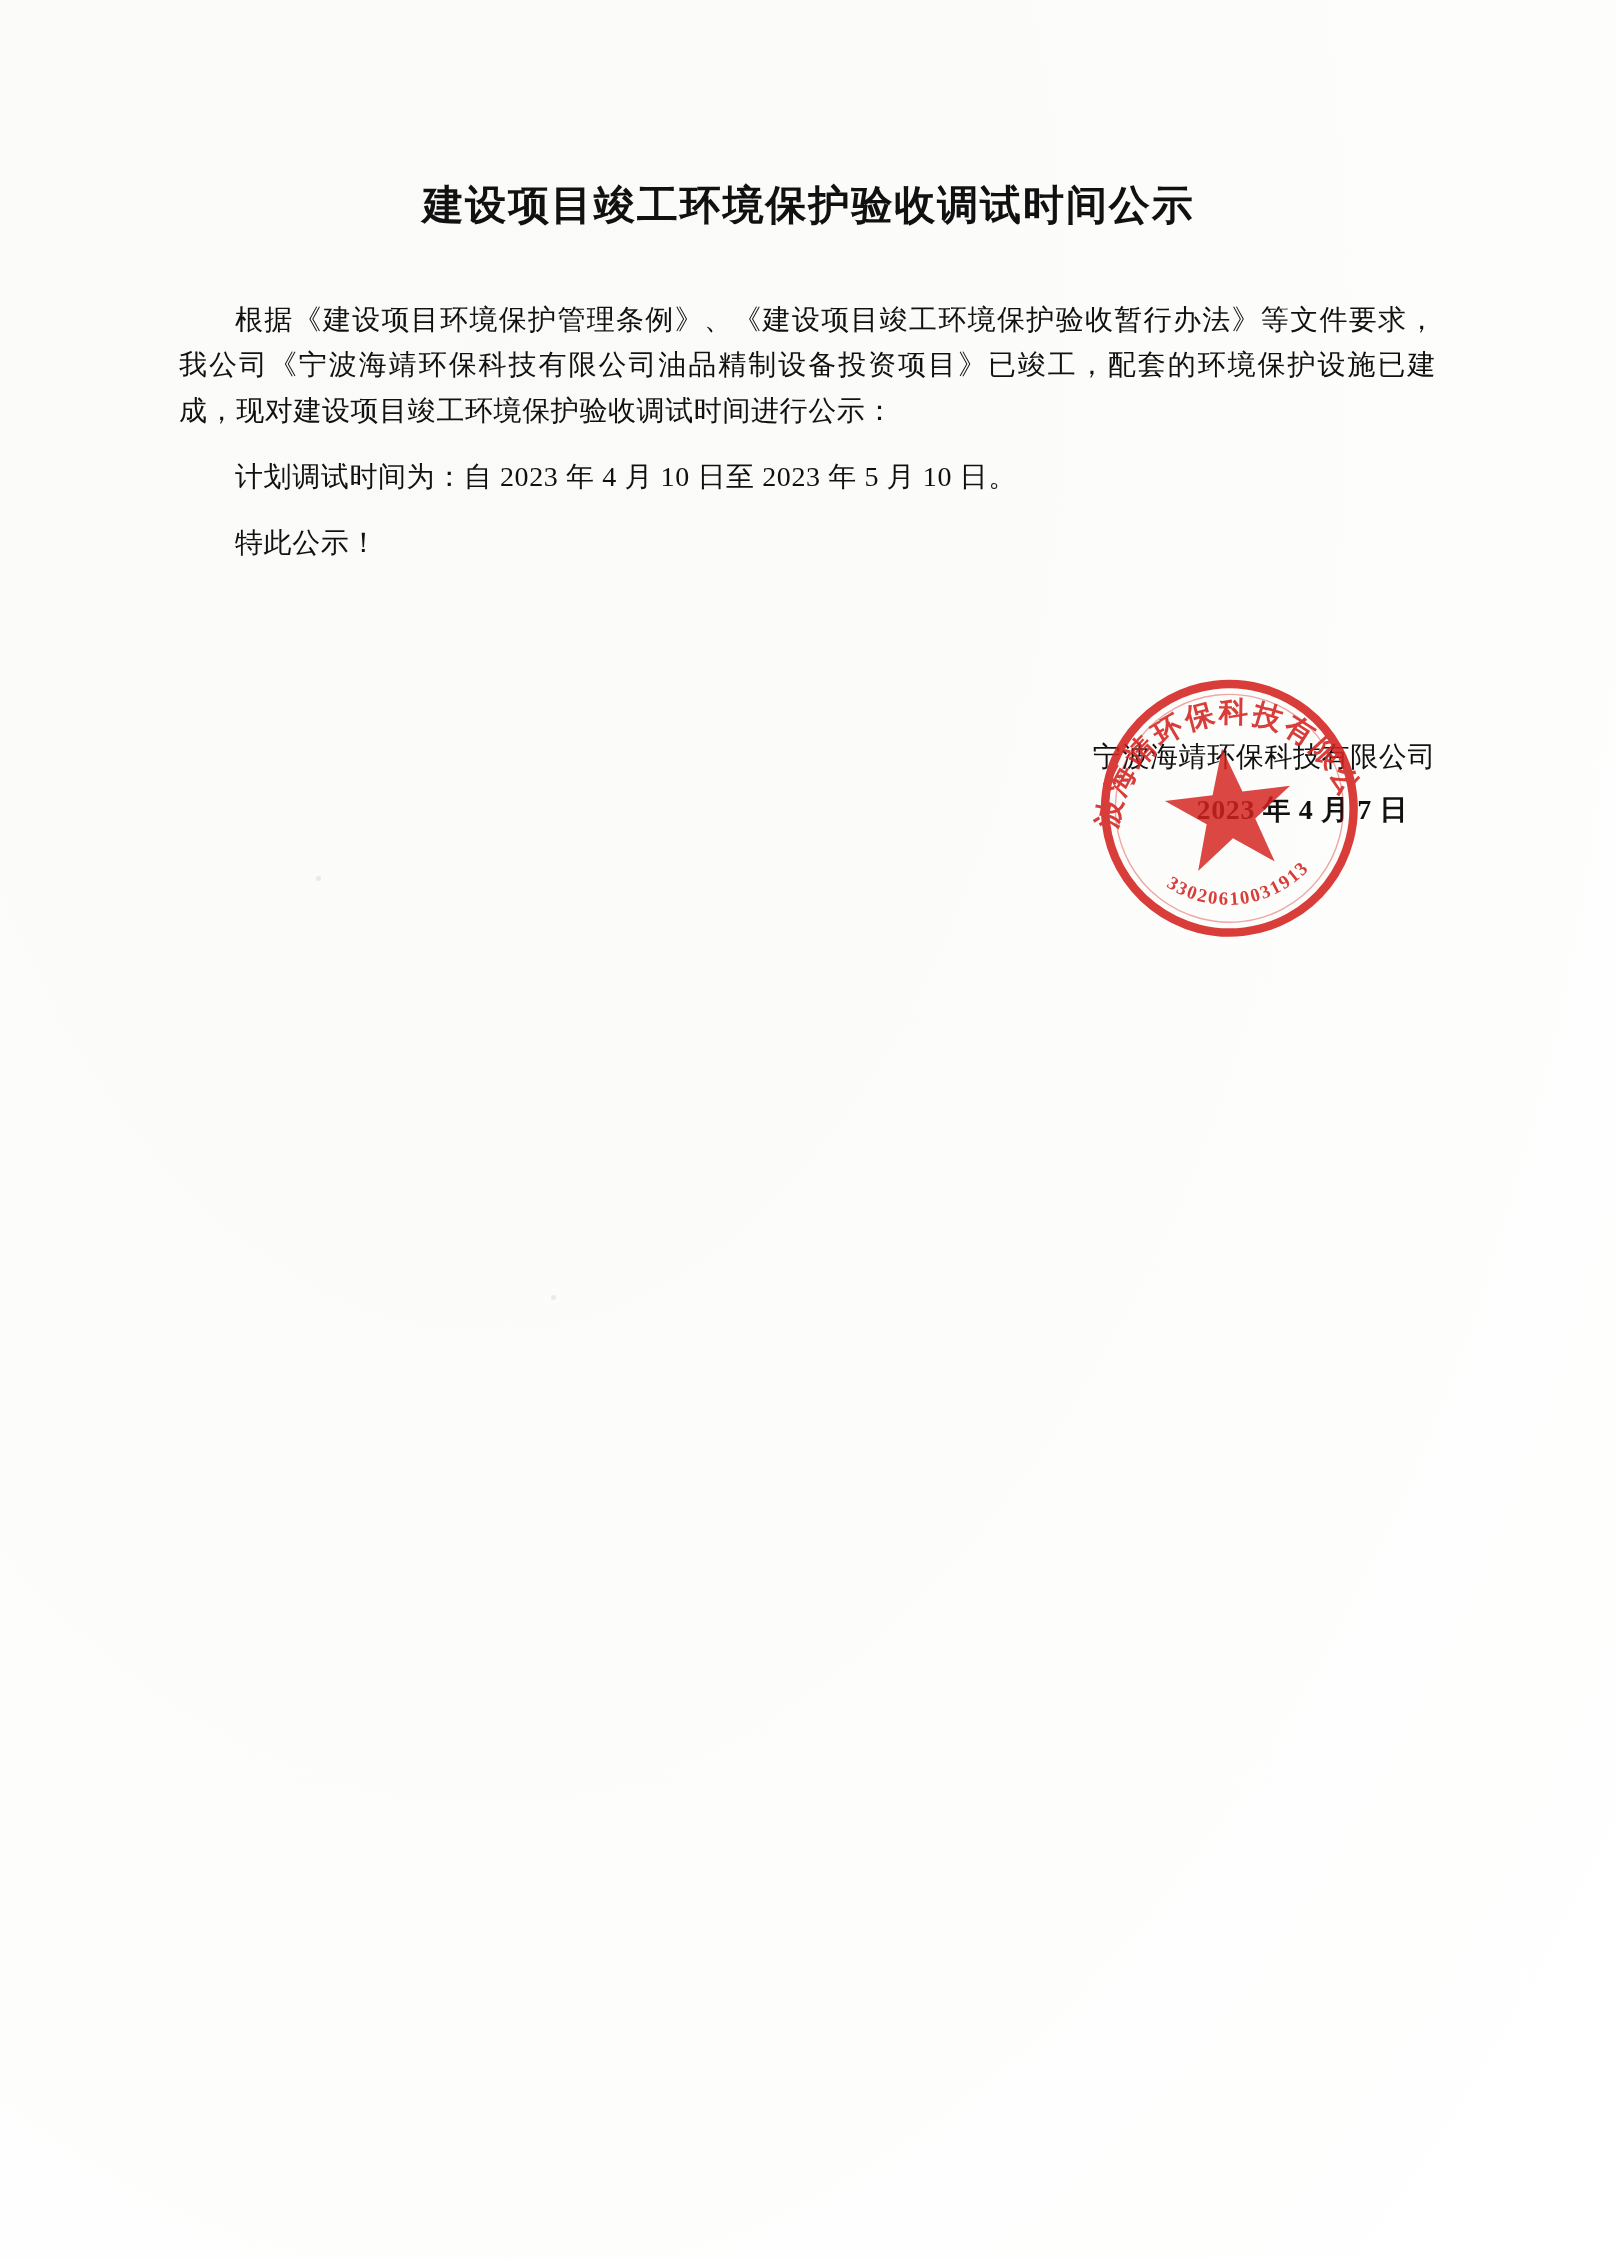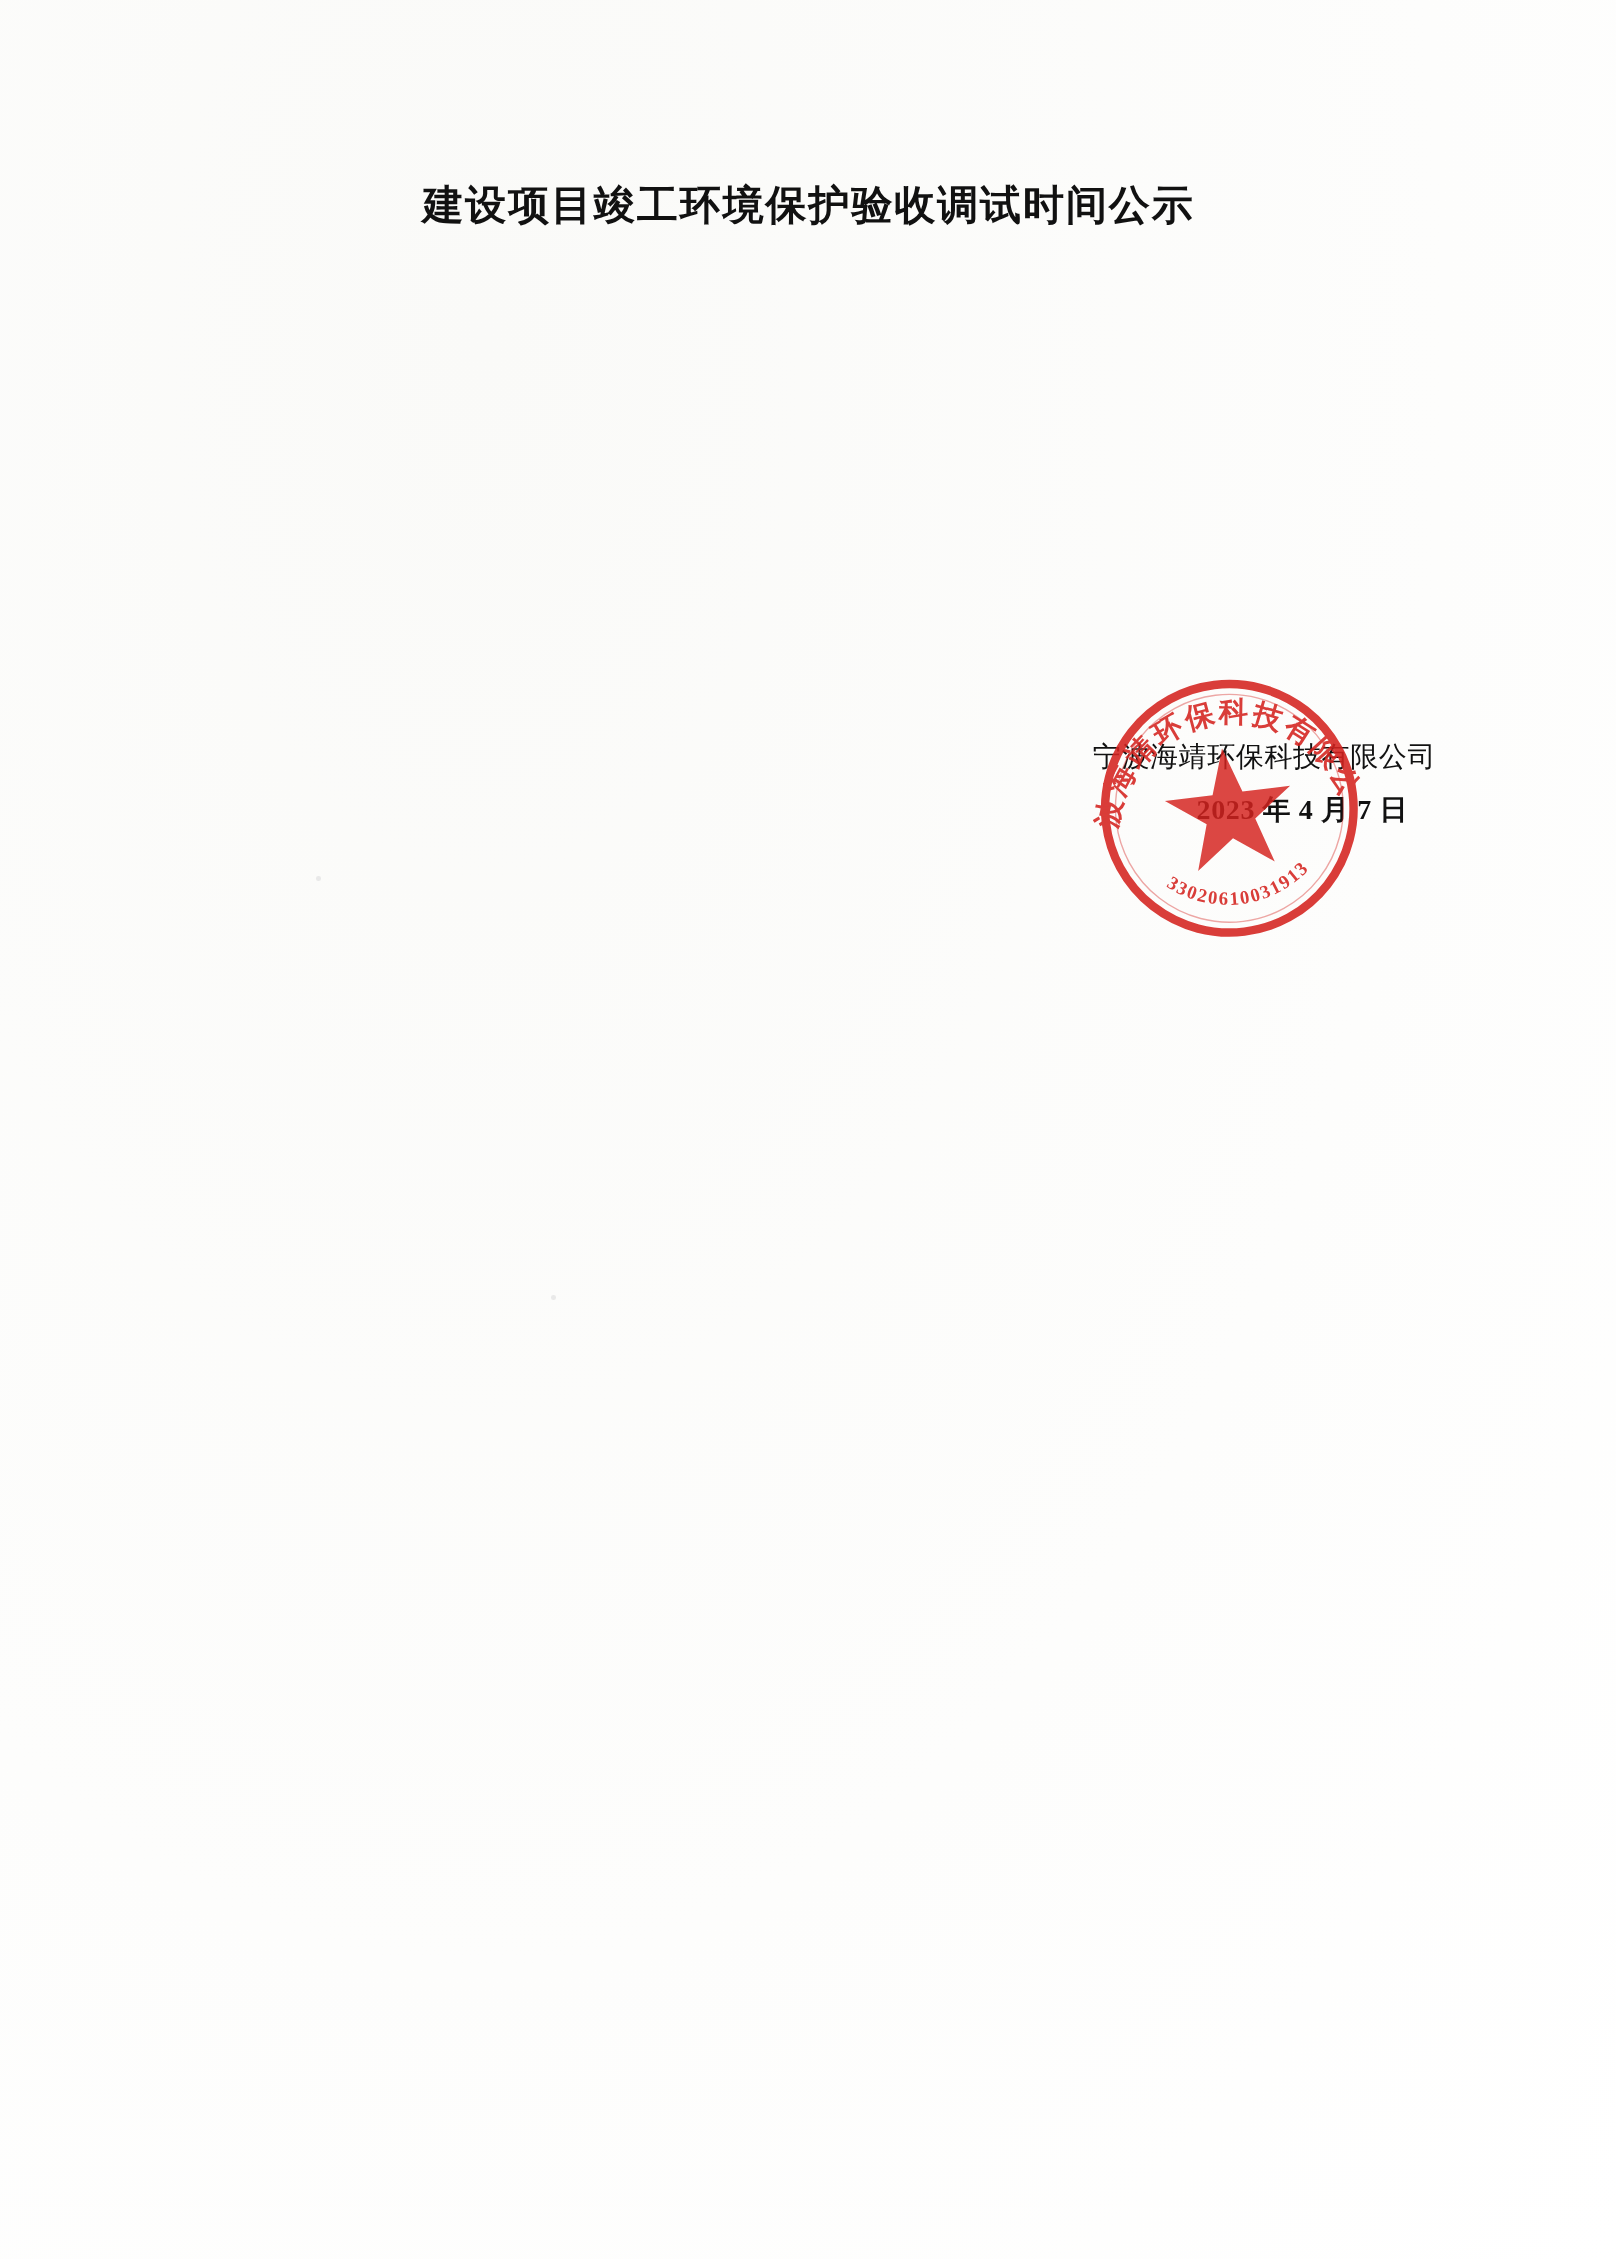--- a/index.html
+++ b/index.html
@@ -110,20 +110,25 @@
   }
 </style>
 </head>
 <body>
 
 <div class="page">
   <div class="paper-tint"></div>
 
   <h1 class="doc-title">建设项目竣工环境保护验收调试时间公示</h1>
 
+  <div class="body-block">
+    <p class="para">根据《建设项目环境保护管理条例》、《建设项目竣工环境保护验收暂行办法》等文件要求，我公司《宁波海靖环保科技有限公司油品精制设备投资项目》已竣工，配套的环境保护设施已建成，现对建设项目竣工环境保护验收调试时间进行公示：</p>
+    <p class="para-spaced">计划调试时间为：自 2023 年 4 月 10 日至 2023 年 5 月 10 日。</p>
+    <p class="para-spaced">特此公示！</p>
+  </div>
 
   <div class="sign-block">
     <span class="sign-line">宁波海靖环保科技有限公司</span>
     <span class="sign-date">2023 年 4 月 7 日</span>
   </div>
 
   <div class="seal">
     <svg width="320" height="311" viewBox="0 0 340 330" xmlns="http://www.w3.org/2000/svg">
       <defs>
         <path id="sealTopArc" d="M 48 178 A 124 124 0 0 1 292 178" fill="none"></path>

